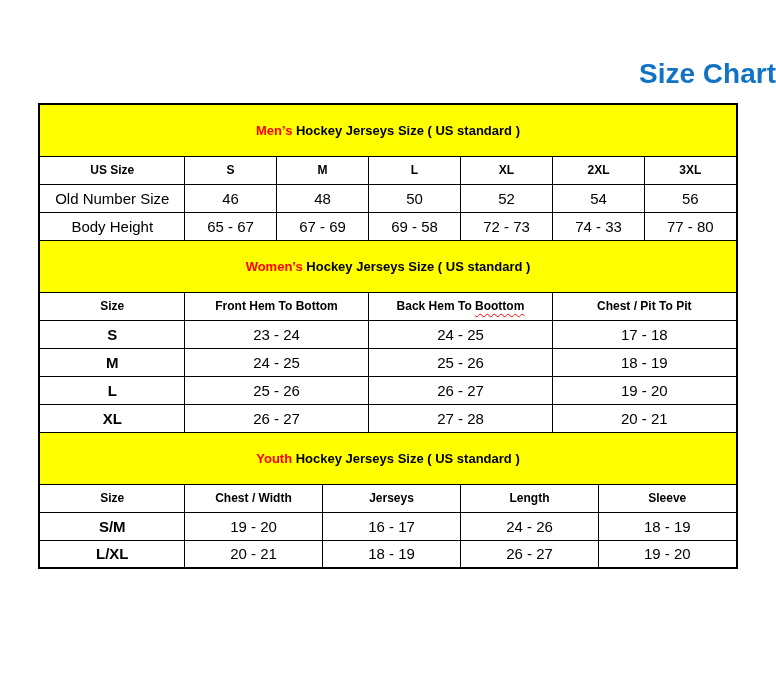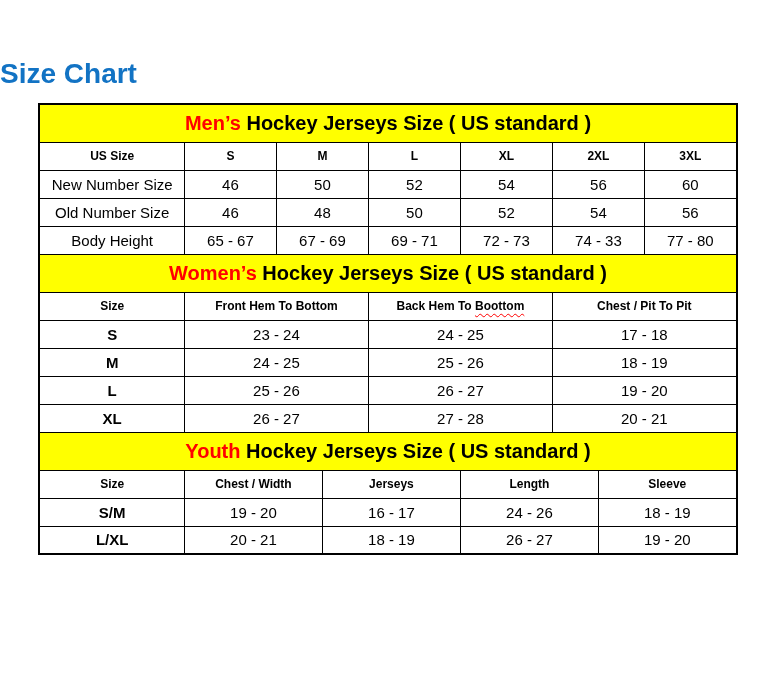--- a/index.html
+++ b/index.html
@@ -13,21 +13,21 @@
     margin: 0;
     padding: 0;
     background: #ffffff;
     width: 776px;
     height: 692px;
     font-family: "Liberation Sans", sans-serif;
     color: #000;
   }
   .page-title {
     margin: 58px 0 13px 0;
-    text-align: left;
+    text-align: right;
     font-size: 28px;
     font-weight: bold;
     color: var(--title-blue);
     letter-spacing: 0px;
   }
   table.size-chart {
     width: 697px;
     margin: 0 auto;
     border-collapse: collapse;
     table-layout: fixed;
@@ -38,22 +38,22 @@
   td, th {
     border: 1.5px solid var(--border-black);
     text-align: center;
     vertical-align: middle;
     padding: 0 2px;
     overflow: hidden;
     white-space: nowrap;
   }
   .band-cell {
     background: var(--band-yellow);
-    height: 38px;
-    font-size: 20px;
+    height: 52px;
+    font-size: 13px;
     font-weight: bold;
   }
   .band-red { color: var(--accent-red); }
   .header-row th {
     height: 28px;
     font-size: 12px;
     font-weight: bold;
     background: #fff;
   }
   .data-row td {
@@ -101,42 +101,33 @@
       <tr class="header-row">
         <th class="col-head">US Size</th>
         <th class="col-head" colspan="2">S</th>
         <th class="col-head" colspan="2">M</th>
         <th class="col-head" colspan="2">L</th>
         <th class="col-head" colspan="2">XL</th>
         <th class="col-head" colspan="2">2XL</th>
         <th class="col-head" colspan="2">3XL</th>
       </tr>
       <tr class="data-row">
-        <td class="row-label">New Number Size</td>
-        <td class="data-cell" colspan="2">46</td>
-        <td class="data-cell" colspan="2">50</td>
-        <td class="data-cell" colspan="2">52</td>
-        <td class="data-cell" colspan="2">54</td>
-        <td class="data-cell" colspan="2">56</td>
-        <td class="data-cell" colspan="2">60</td>
-      </tr>
-      <tr class="data-row">
         <td class="row-label">Old Number Size</td>
         <td class="data-cell" colspan="2">46</td>
         <td class="data-cell" colspan="2">48</td>
         <td class="data-cell" colspan="2">50</td>
         <td class="data-cell" colspan="2">52</td>
         <td class="data-cell" colspan="2">54</td>
         <td class="data-cell" colspan="2">56</td>
       </tr>
       <tr class="data-row">
         <td class="row-label">Body Height</td>
         <td class="data-cell" colspan="2">65 - 67</td>
         <td class="data-cell" colspan="2">67 - 69</td>
-        <td class="data-cell" colspan="2">69 - 71</td>
+        <td class="data-cell" colspan="2">69 - 58</td>
         <td class="data-cell" colspan="2">72 - 73</td>
         <td class="data-cell" colspan="2">74 - 33</td>
         <td class="data-cell" colspan="2">77 - 80</td>
       </tr>
       <tr class="band-row">
         <td class="band-cell" colspan="13"><span class="band-red">Women’s</span><span> Hockey Jerseys Size ( US standard )</span></td>
       </tr>
       <tr class="header-row">
         <th class="col-head">Size</th>
         <th class="col-head" colspan="4">Front Hem To Bottom</th>

